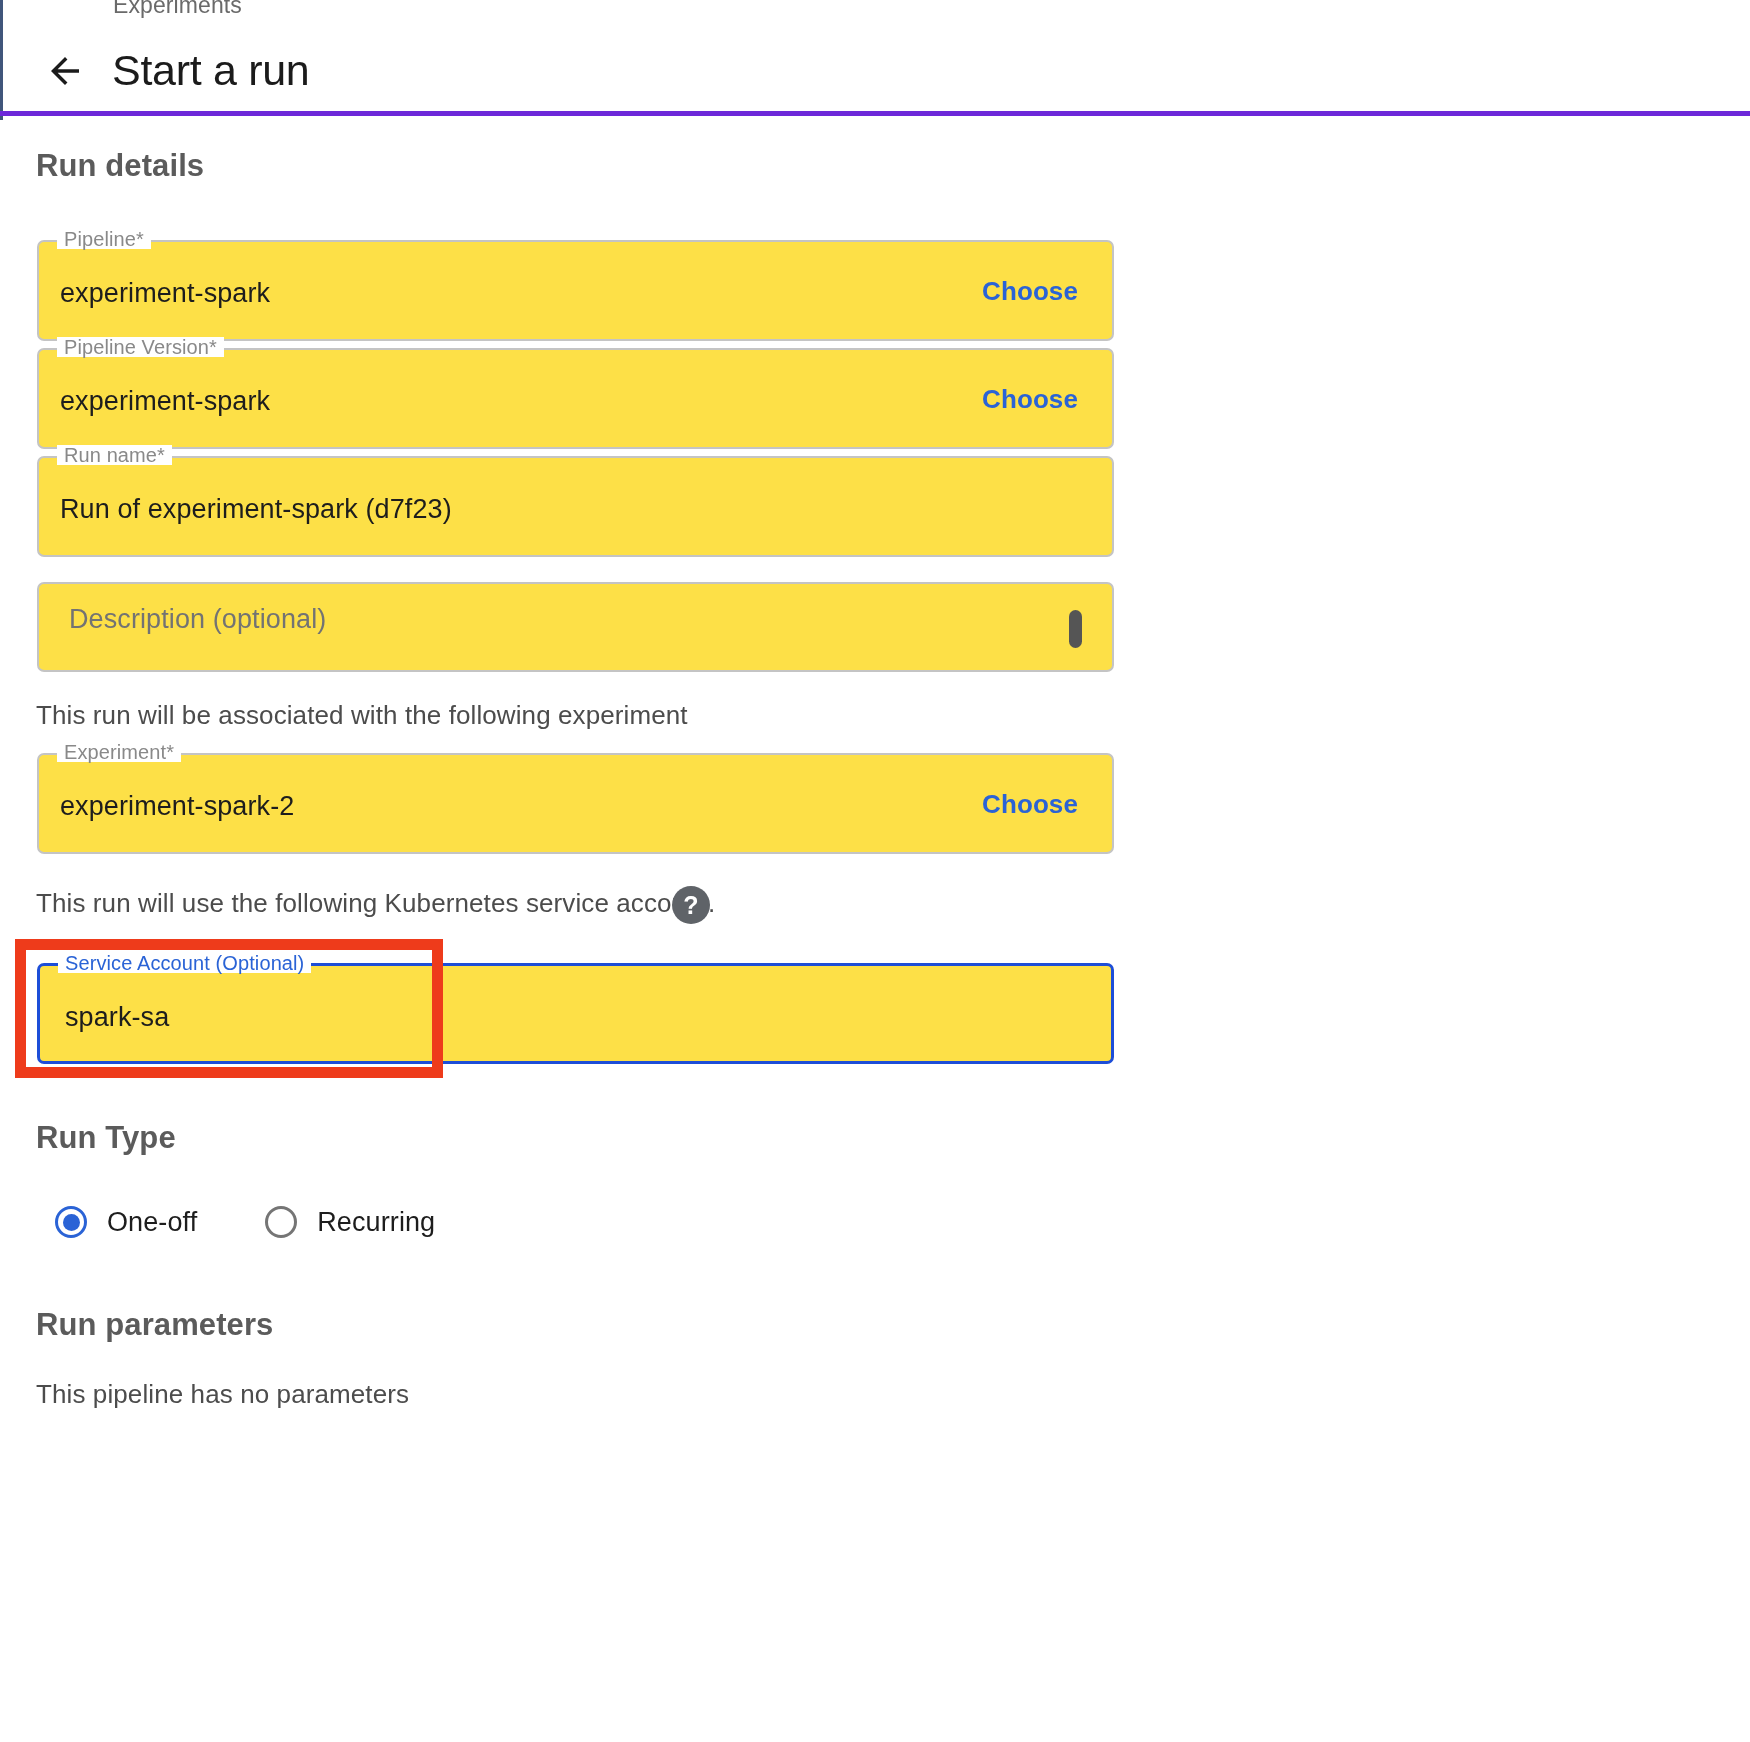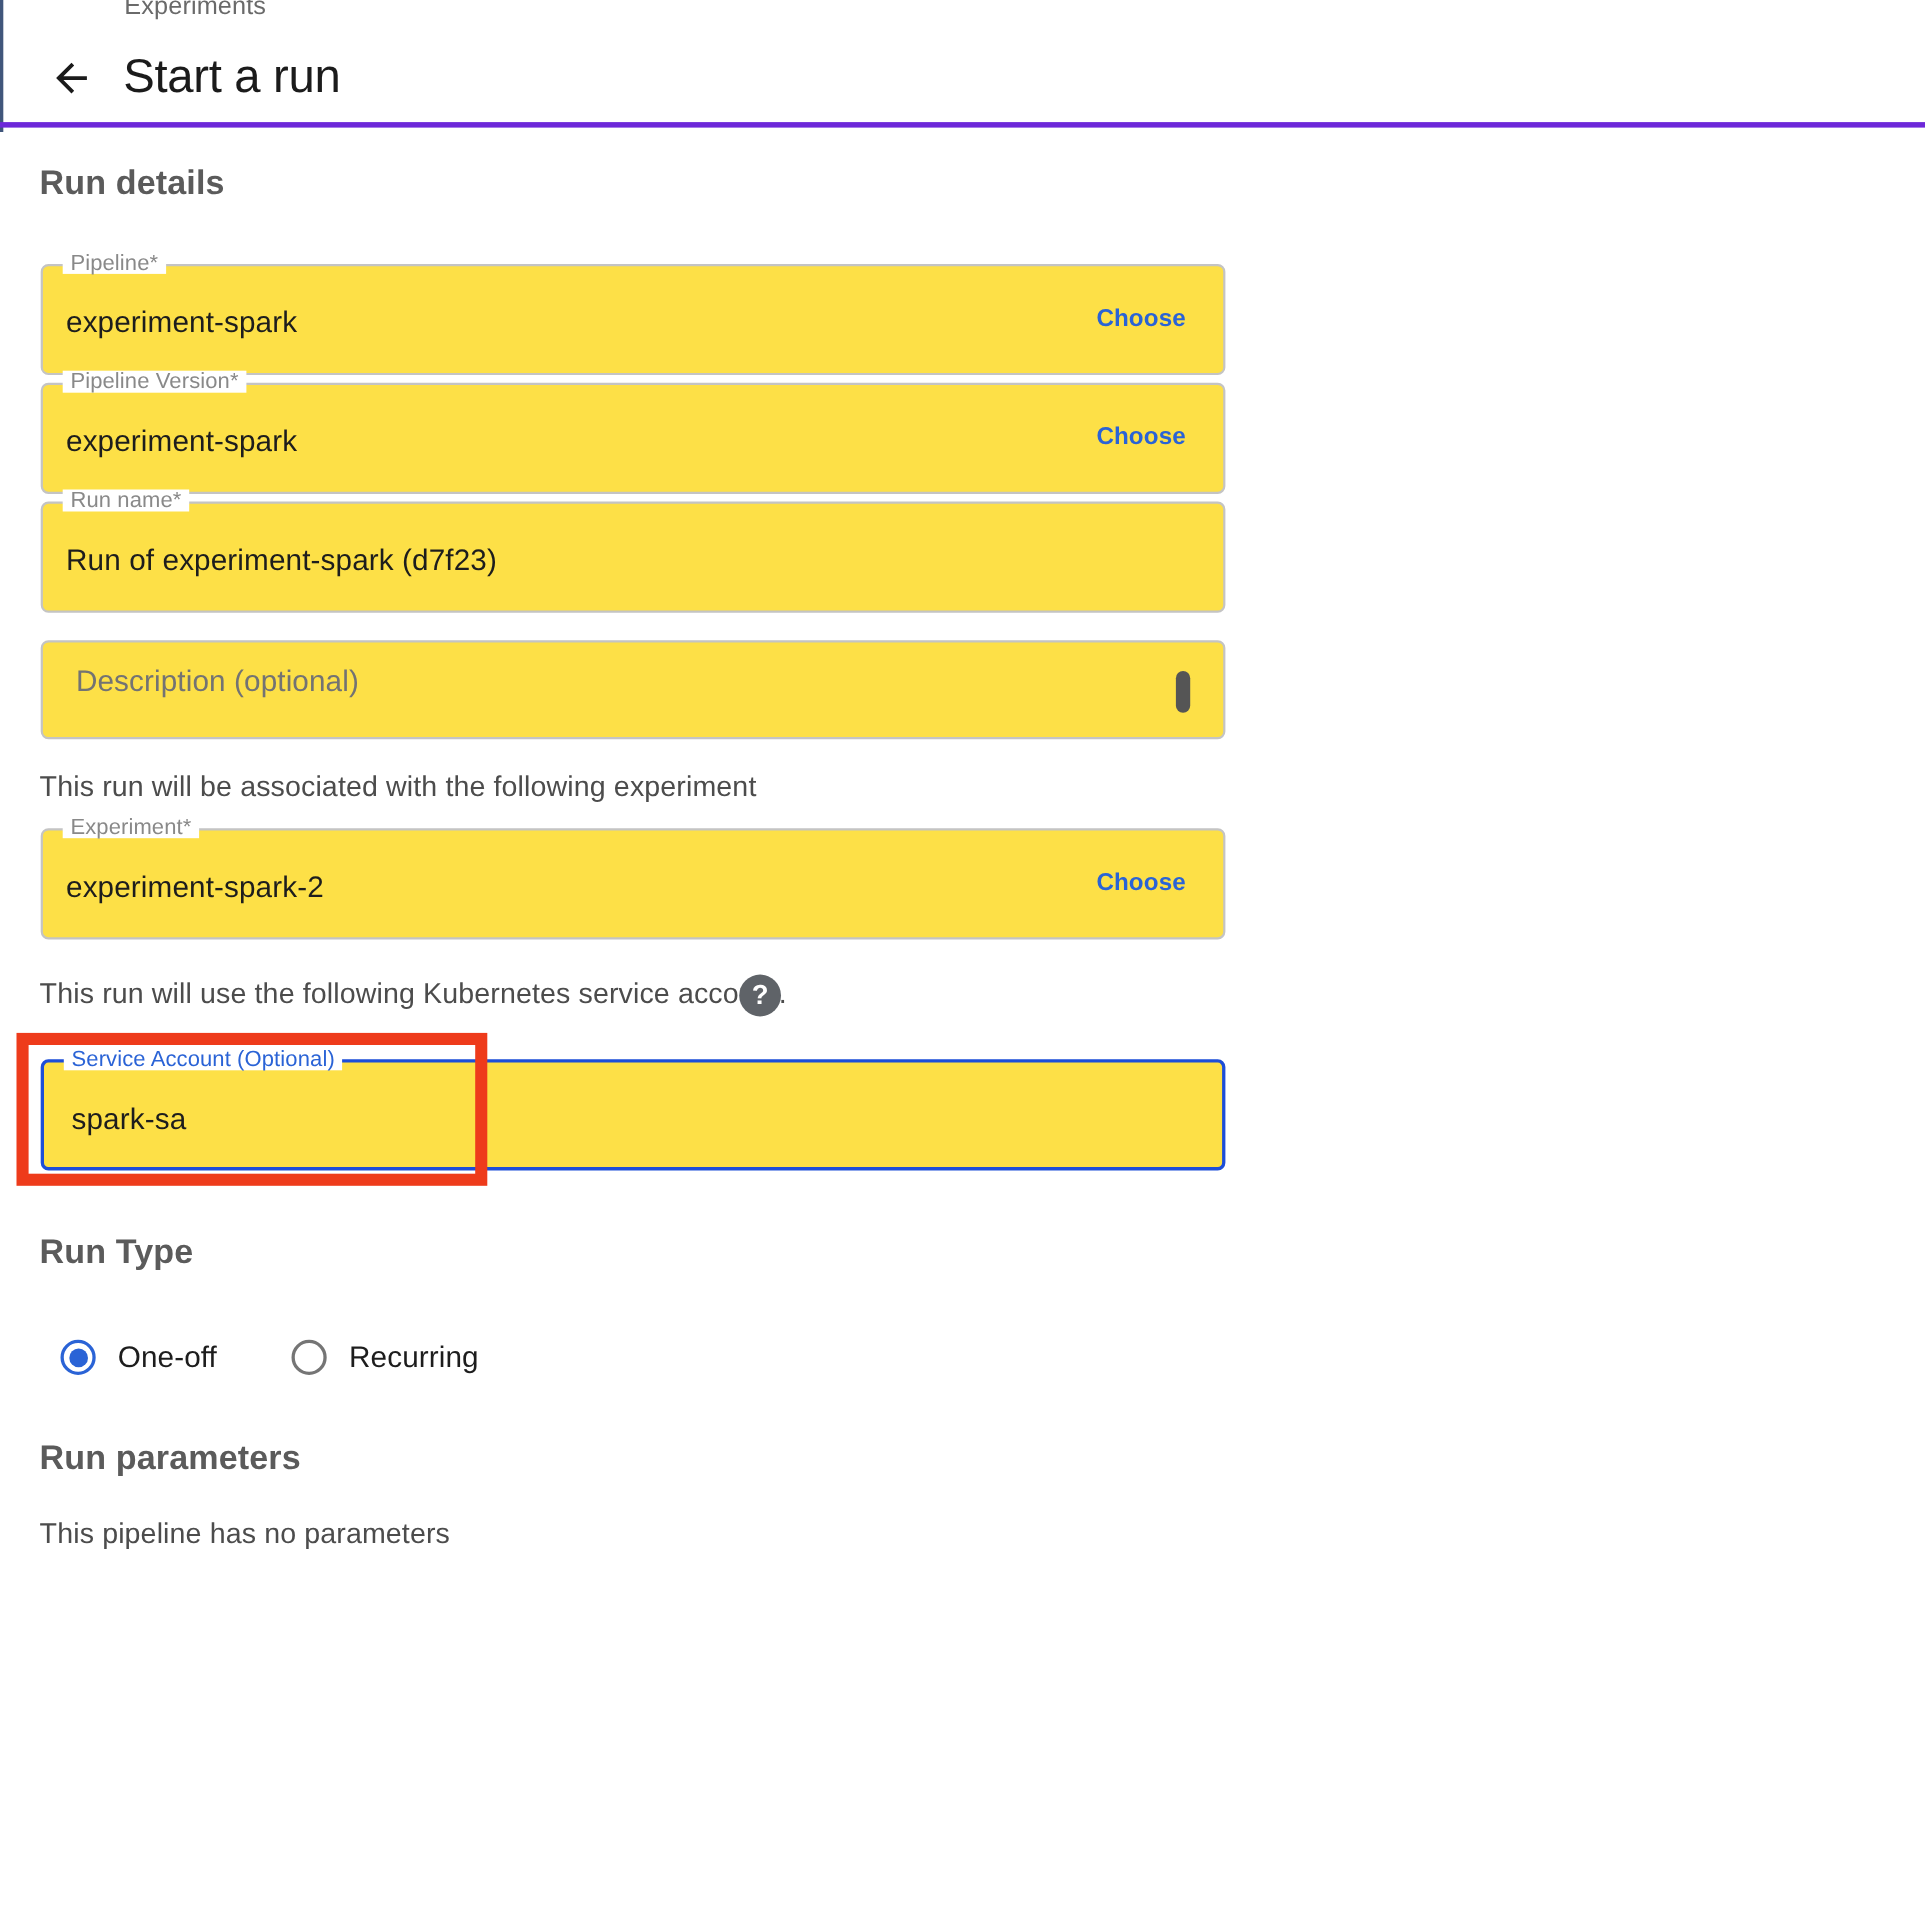--- a/index.html
+++ b/index.html
@@ -94,21 +94,21 @@
     white-space: nowrap;
   }
   .field .value {
     font-size: 27px;
     color: #1d1d1d;
     letter-spacing: .1px;
   }
   .field .choose {
     position: absolute;
     right: 34px;
-    font-size: 22px;
+    font-size: 26px;
     font-weight: bold;
     color: #2a63d6;
     letter-spacing: .1px;
     cursor: pointer;
     margin-left: 31px;
   }
 
   
   #f-pipeline   { top: 240px;  height: 101px; }
   #f-pipeline   .value  { position: absolute; left: 21px; top: 36px; }
@@ -190,21 +190,20 @@
     left: 55px; top: 1206px;
     display: flex;
     align-items: center;
     gap: 68px;
   }
   .radio-item {
     display: flex;
     align-items: center;
     gap: 20px;
     cursor: pointer;
-    margin-top: 12px;
   }
   .radio-outer {
     width: 32px; height: 32px;
     border-radius: 50%;
     border: 3px solid #757575;
     display: flex; align-items: center; justify-content: center;
     background: #fff;
   }
   .radio-outer.checked { border-color: #2a63d6; }
   .radio-dot {

